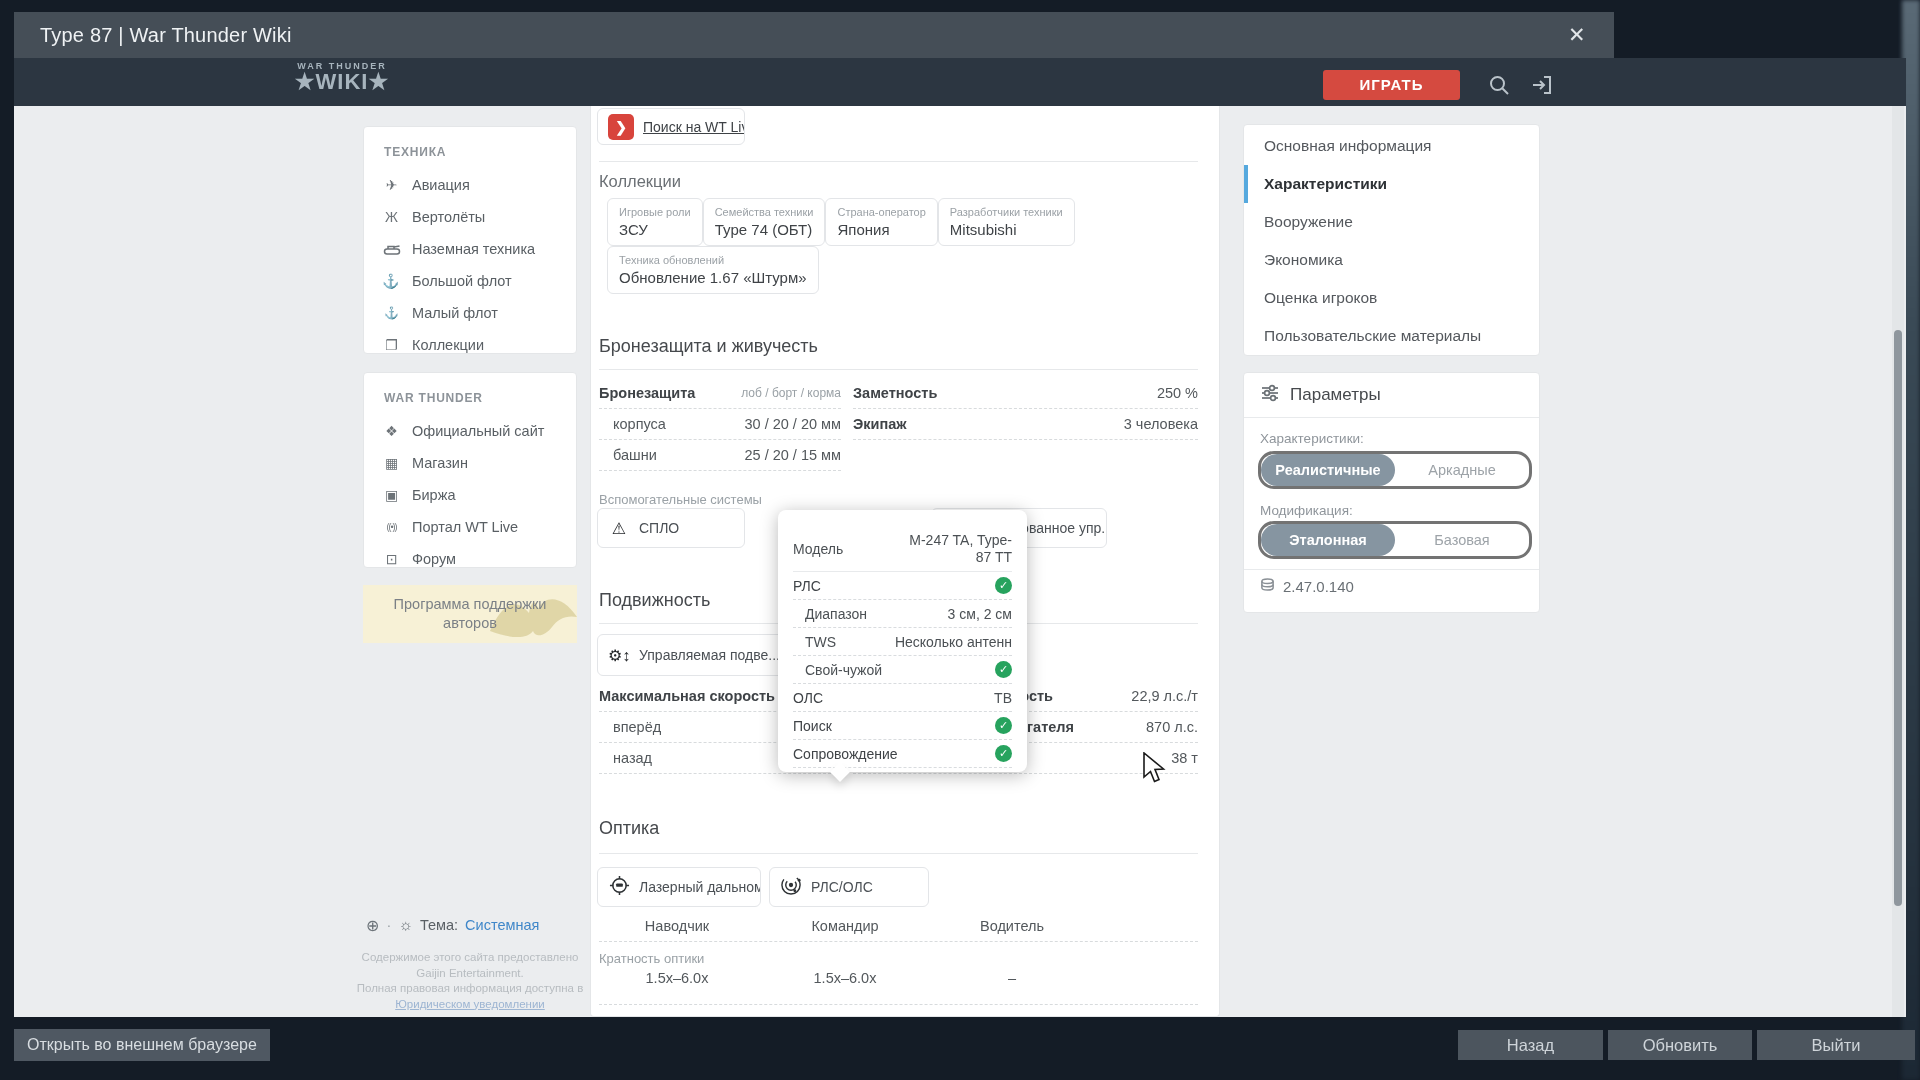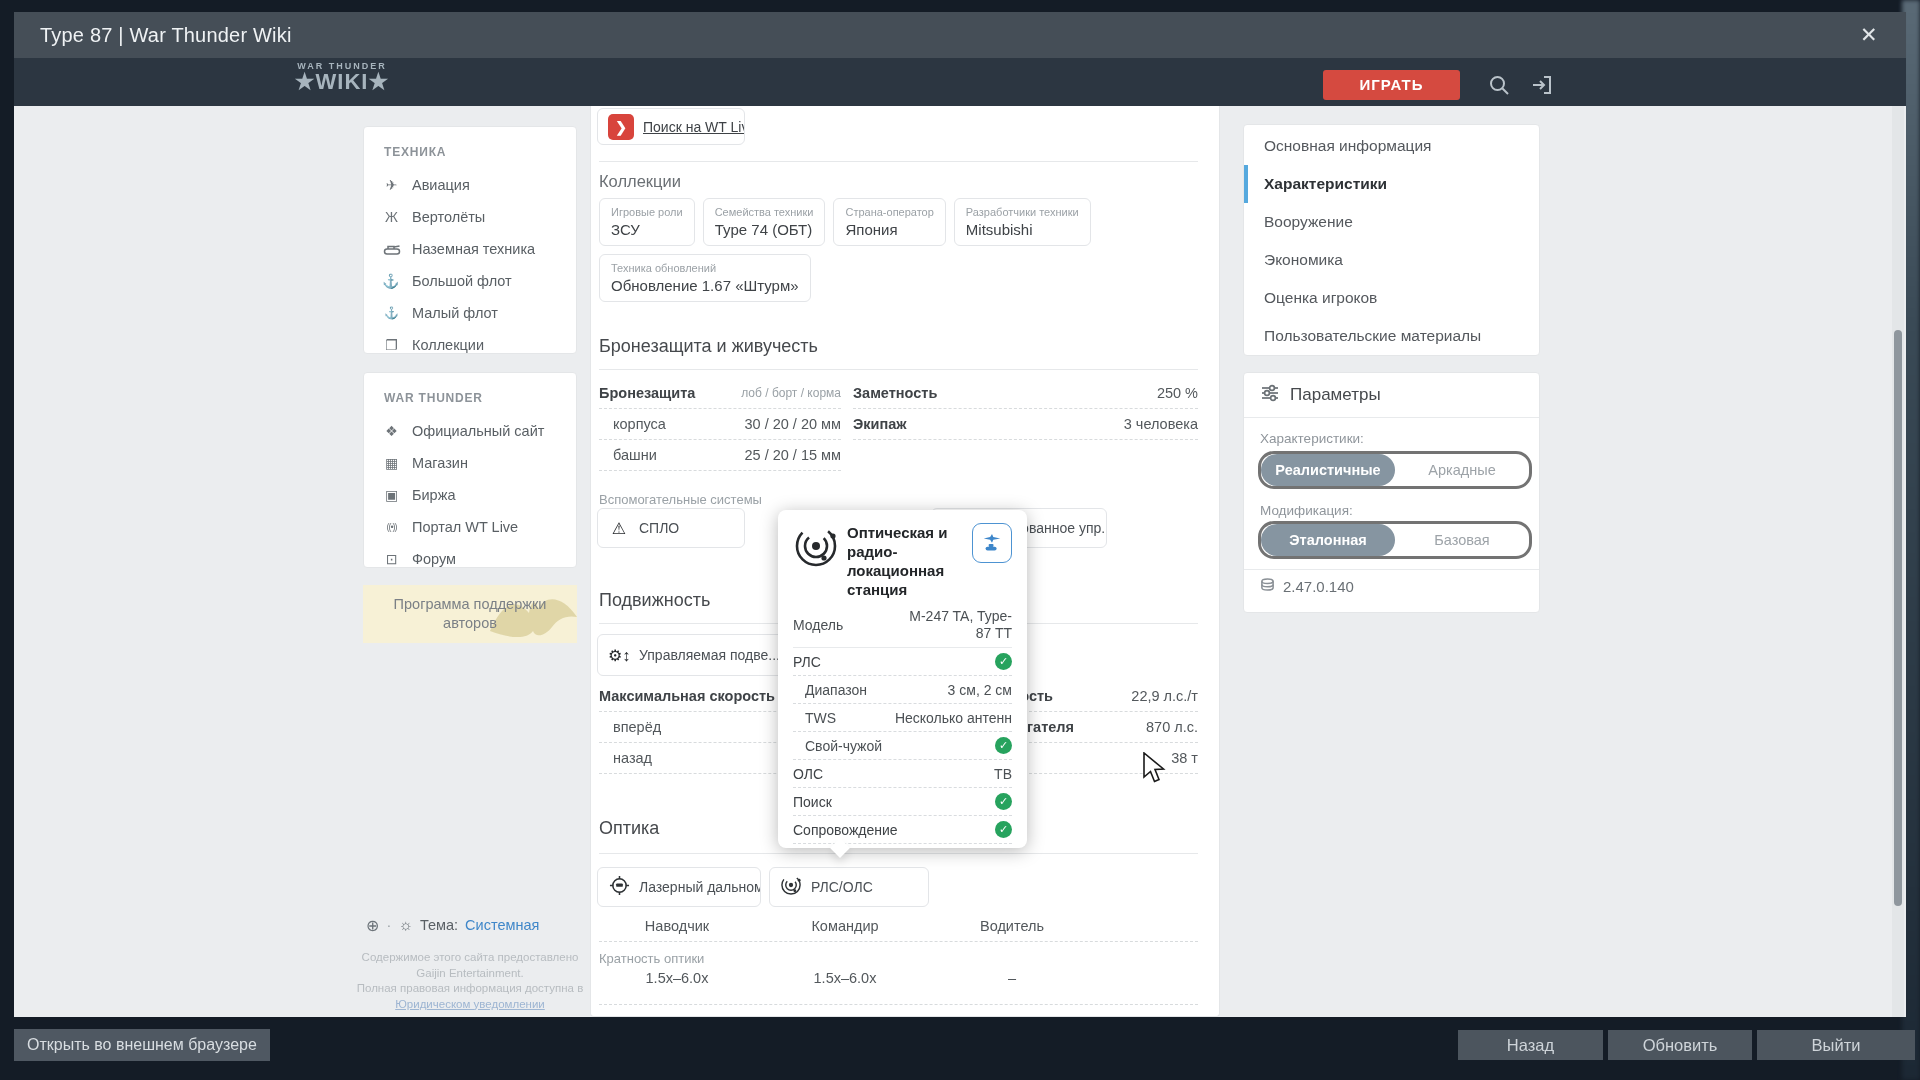--- a/index.html
+++ b/index.html
@@ -2,21 +2,21 @@
 <html><head>
 <meta charset="utf-8">
 <style>
   html,body{margin:0;padding:0;background:#0d141c;}
   #stage{position:relative;width:1920px;height:1080px;overflow:hidden;
          background:#141c26;font-family:"Liberation Sans",sans-serif;
          -webkit-font-smoothing:antialiased;}
   
   #edge-right{position:absolute;right:0;top:0;width:18px;height:1080px;
     background:linear-gradient(180deg,#5a6a76 0%,#3a4a56 30%,#1c2834 100%);filter:blur(2px);}
-  #titlebar{position:absolute;left:14px;top:12px;width:1892px;height:46px;
+  #titlebar{position:absolute;left:14px;top:12px;width:1600px;height:46px;
     background:#454e57;color:#eff2f4;font-size:20px;line-height:46px;padding-left:26px;
     box-sizing:border-box;letter-spacing:.2px;}
   #close-btn{position:absolute;right:22px;top:0;width:30px;height:46px;text-align:center;
     color:#e2e6e9;font-size:21px;cursor:pointer;}
   
   #page{position:absolute;left:14px;top:58px;width:1892px;height:959px;background:#ebedef;}
   #siteheader{position:absolute;left:14px;top:58px;width:1892px;height:48px;background:#2c3641;}
   #logo{position:absolute;left:263px;top:3px;width:130px;text-align:center;color:#a7b4bd;cursor:pointer;}
   #logo .l1{font-size:9px;letter-spacing:2px;font-weight:bold;}
   #logo .l2{font-size:22px;letter-spacing:1px;font-weight:bold;margin-top:-2px;}
@@ -217,21 +217,21 @@
 
   <div class="card" id="main-card">
 
     <div class="chip" style="left:6px;top:2px;width:148px;height:37px">
       <span style="width:26px;height:26px;background:#d8443c;border-radius:5px;color:#fff;display:flex;align-items:center;justify-content:center;font-weight:bold;flex:none">❯</span>
       <span style="text-decoration:underline;color:#3e4246">Поиск на WT Live</span>
     </div>
     <div class="hline" style="top:55px"></div>
 
     <div class="sec-title" style="top:66px;font-size:16.5px;color:#6b7075">Коллекции</div>
-    <div style="position:absolute;left:8px;top:92px;width:606px;display:flex;flex-wrap:wrap;gap:8px">
+    <div style="position:absolute;left:16px;top:92px;width:606px;display:flex;flex-wrap:wrap;">
       <div class="tag">
         <div class="tl">Игровые роли</div>
         <div class="tv">ЗСУ</div>
       </div>
       <div class="tag">
         <div class="tl">Семейства техники</div>
         <div class="tv">Type 74 (ОБТ)</div>
       </div>
       <div class="tag">
         <div class="tl">Страна-оператор</div>
@@ -349,39 +349,20 @@
     <div class="gray-lab" style="top:845px">Кратность оптики</div>
     <div style="position:absolute;left:0;top:864px;width:630px;height:28px;font-size:14.5px;color:#53585c">
       <span style="position:absolute;left:86px;transform:translateX(-50%)">1.5x–6.0x</span>
       <span style="position:absolute;left:254px;transform:translateX(-50%)">1.5x–6.0x</span>
       <span style="position:absolute;left:421px;transform:translateX(-50%)">–</span>
     </div>
     <div class="hline" style="top:898px;border-top-style:dashed;border-top-color:#d8dbdd"></div>
   </div>
 
   <div id="popup">
-    <div class="p-head">
-      <span><svg width="46" height="46" viewBox="0 0 46 46">
-            <g fill="none" stroke="#26292c" stroke-width="2.6">
-              <circle cx="23" cy="23" r="19" stroke-dasharray="74 28"></circle>
-              <circle cx="23" cy="23" r="11" stroke-dasharray="44 16"></circle>
-            </g>
-            <circle cx="23" cy="23" r="4" fill="#26292c"></circle>
-            <circle cx="40" cy="13" r="2.6" fill="#26292c"></circle>
-            <circle cx="31" cy="35" r="2.6" fill="#26292c"></circle>
-          </svg></span>
-      <span class="p-title">Оптическая и радио-локационная станция</span>
-      <span class="p-cmp">
-          <svg width="22" height="22" viewBox="0 0 24 24" fill="#3d86ca">
-            <path d="M3 7 L10 5.4 L12 2.2 L13.4 5.4 L21 7 L13.4 8.4 L12 11.6 L10 8.4 Z"></path>
-            <rect x="5" y="16" width="12" height="4.2" rx="2.1"></rect>
-            <rect x="8.4" y="13" width="5.2" height="3.4" rx="1"></rect>
-          </svg>
-        </span>
-    </div>
     <div class="prow first">
       <span>Модель</span>
       <span class="pval" style="width:118px;line-height:17px">M-247 TA, Type-87 TT</span>
     </div>
     <div class="prow">
       <span style="color:#3f4347">РЛС</span>
       <span class="pcheck"></span>
     </div>
     <div class="prow">
       <span class="ind">Диапазон</span>

